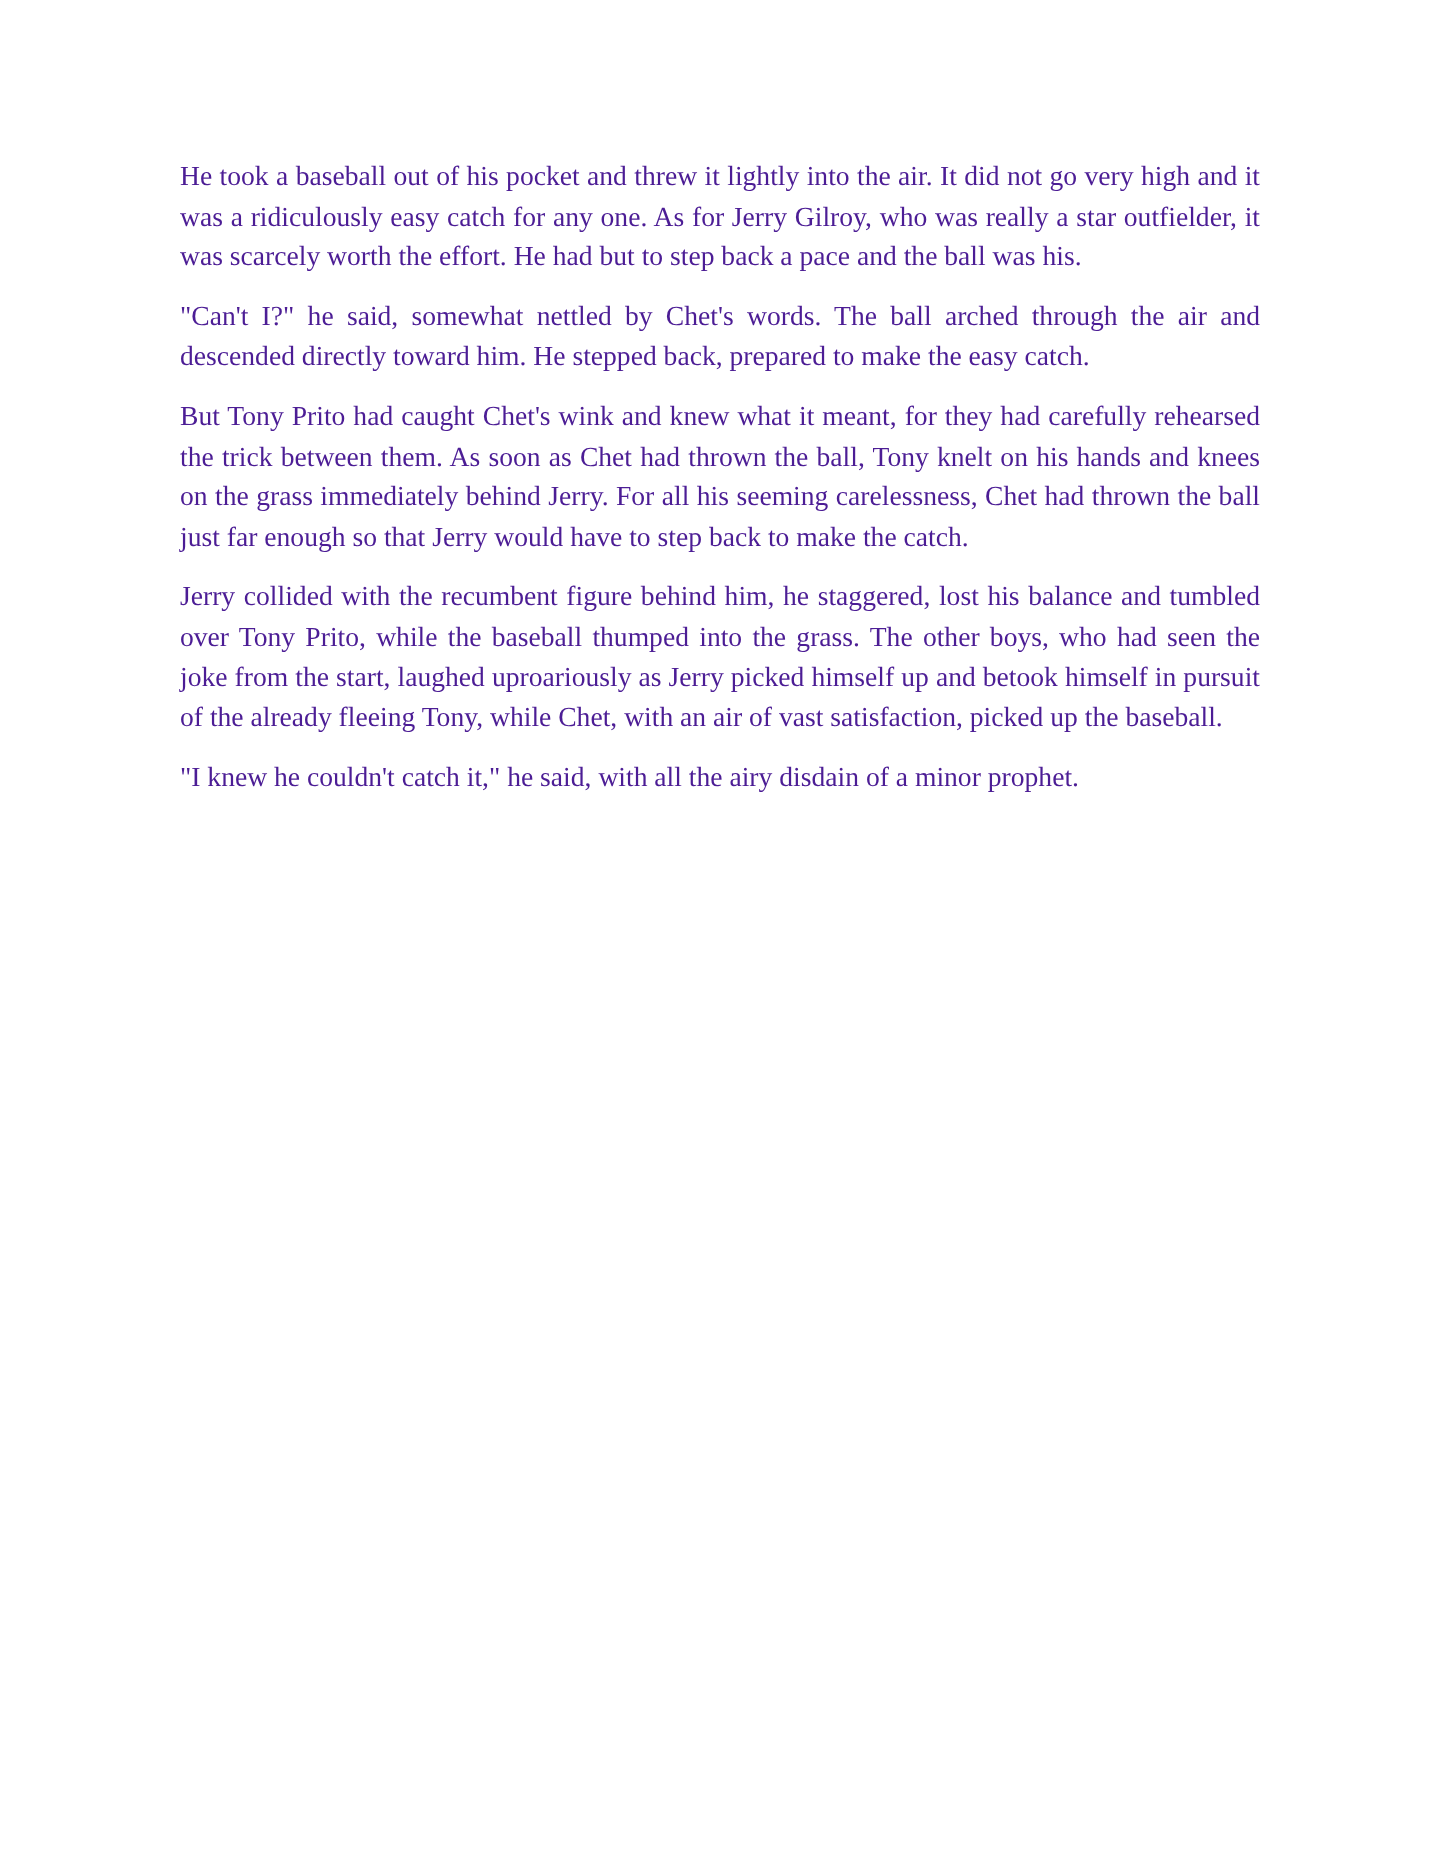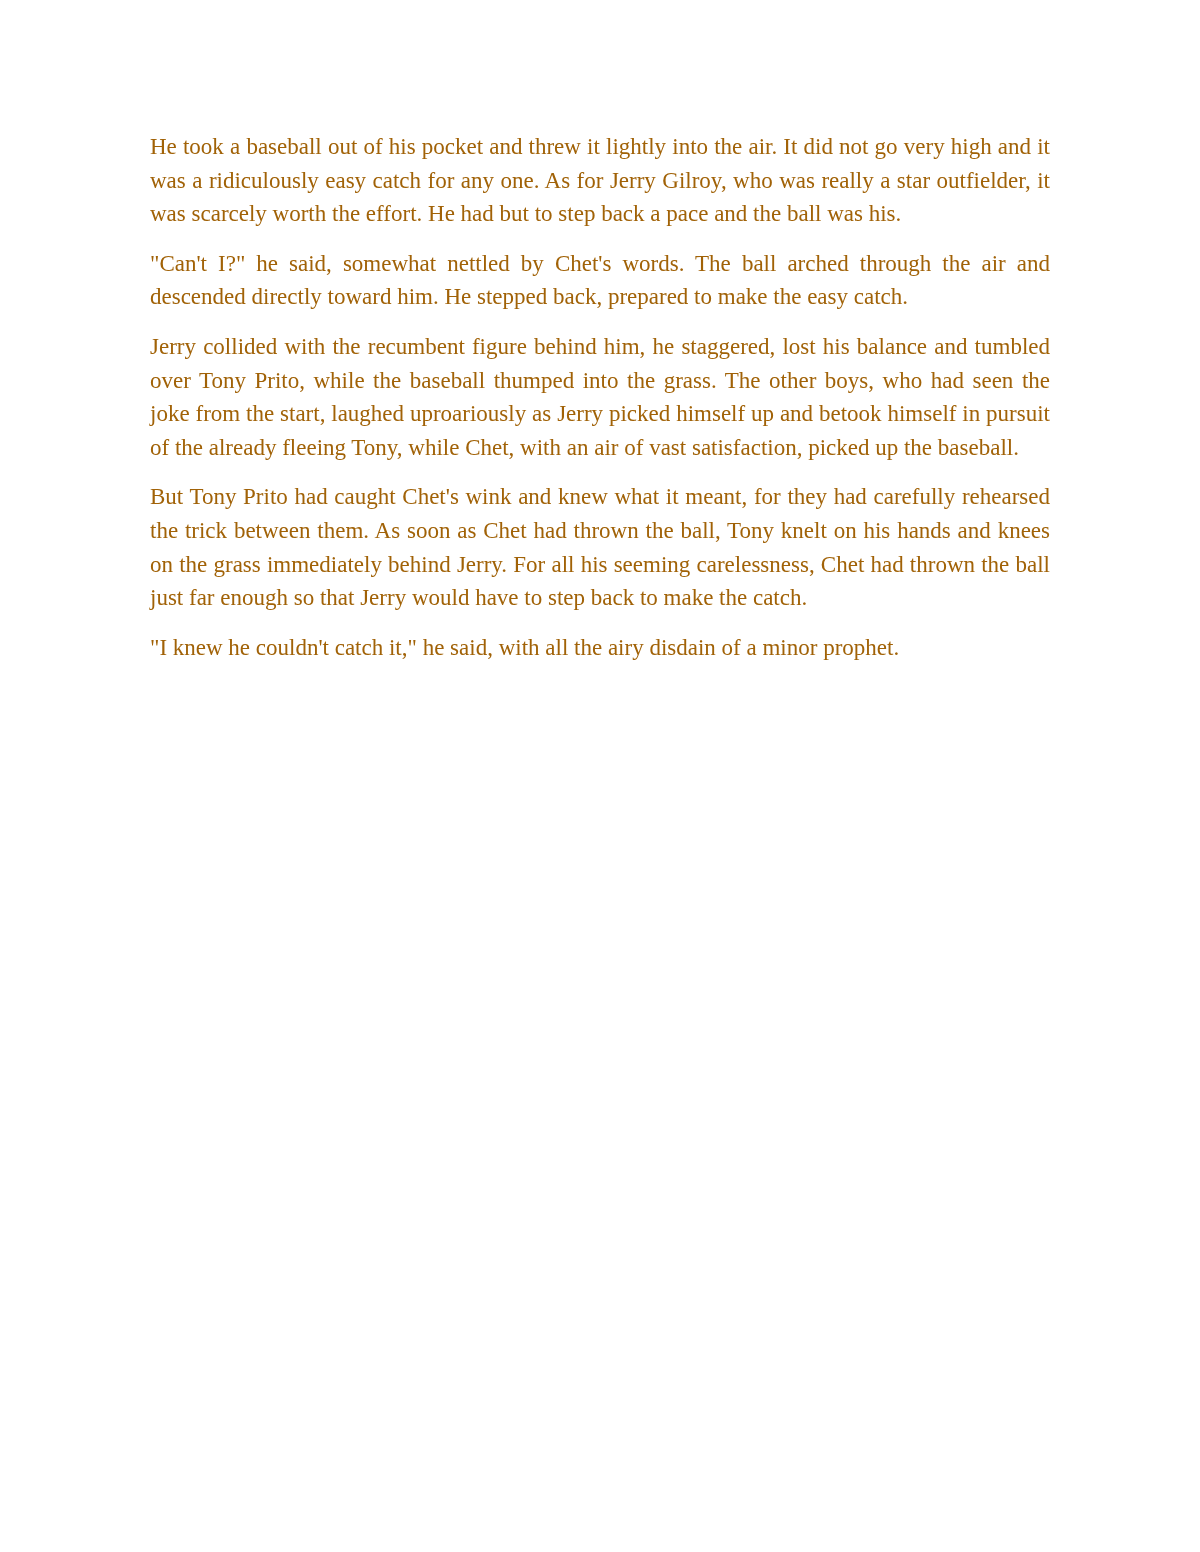--- a/index.html
+++ b/index.html
@@ -12,38 +12,38 @@
     width: 1200px;
     height: 1552px;
     background: #ffffff;
     overflow: hidden;
   }
   .text-block {
     position: absolute;
     top: 130px;
     left: 150px;
     width: 900px;
-    color: #a16207;
+    color: #4c1d95;
     font-family: "Liberation Serif", "DejaVu Serif", serif;
     font-size: 23px;
     line-height: 33.6px;
     text-align: justify;
   }
   .text-block p {
     margin: 0 0 16px 0;
     padding: 0;
   }
   .text-block p:last-child {
     margin-bottom: 0;
   }
 </style>
 </head>
 <body>
 
 <div class="page">
   <div class="text-block">
     <p>He took a baseball out of his pocket and threw it lightly into the air. It did not go very high and it was a ridiculously easy catch for any one. As for Jerry Gilroy, who was really a star outfielder, it was scarcely worth the effort. He had but to step back a pace and the ball was his.</p>
     <p>"Can't I?" he said, somewhat nettled by Chet's words. The ball arched through the air and descended directly toward him. He stepped back, prepared to make the easy catch.</p>
+    <p>But Tony Prito had caught Chet's wink and knew what it meant, for they had carefully rehearsed the trick between them. As soon as Chet had thrown the ball, Tony knelt on his hands and knees on the grass immediately behind Jerry. For all his seeming carelessness, Chet had thrown the ball just far enough so that Jerry would have to step back to make the catch.</p>
     <p>Jerry collided with the recumbent figure behind him, he staggered, lost his balance and tumbled over Tony Prito, while the baseball thumped into the grass. The other boys, who had seen the joke from the start, laughed uproariously as Jerry picked himself up and betook himself in pursuit of the already fleeing Tony, while Chet, with an air of vast satisfaction, picked up the baseball.</p>
-    <p>But Tony Prito had caught Chet's wink and knew what it meant, for they had carefully rehearsed the trick between them. As soon as Chet had thrown the ball, Tony knelt on his hands and knees on the grass immediately behind Jerry. For all his seeming carelessness, Chet had thrown the ball just far enough so that Jerry would have to step back to make the catch.</p>
     <p>"I knew he couldn't catch it," he said, with all the airy disdain of a minor prophet.</p>
   </div>
 </div>
 
 </body></html>

